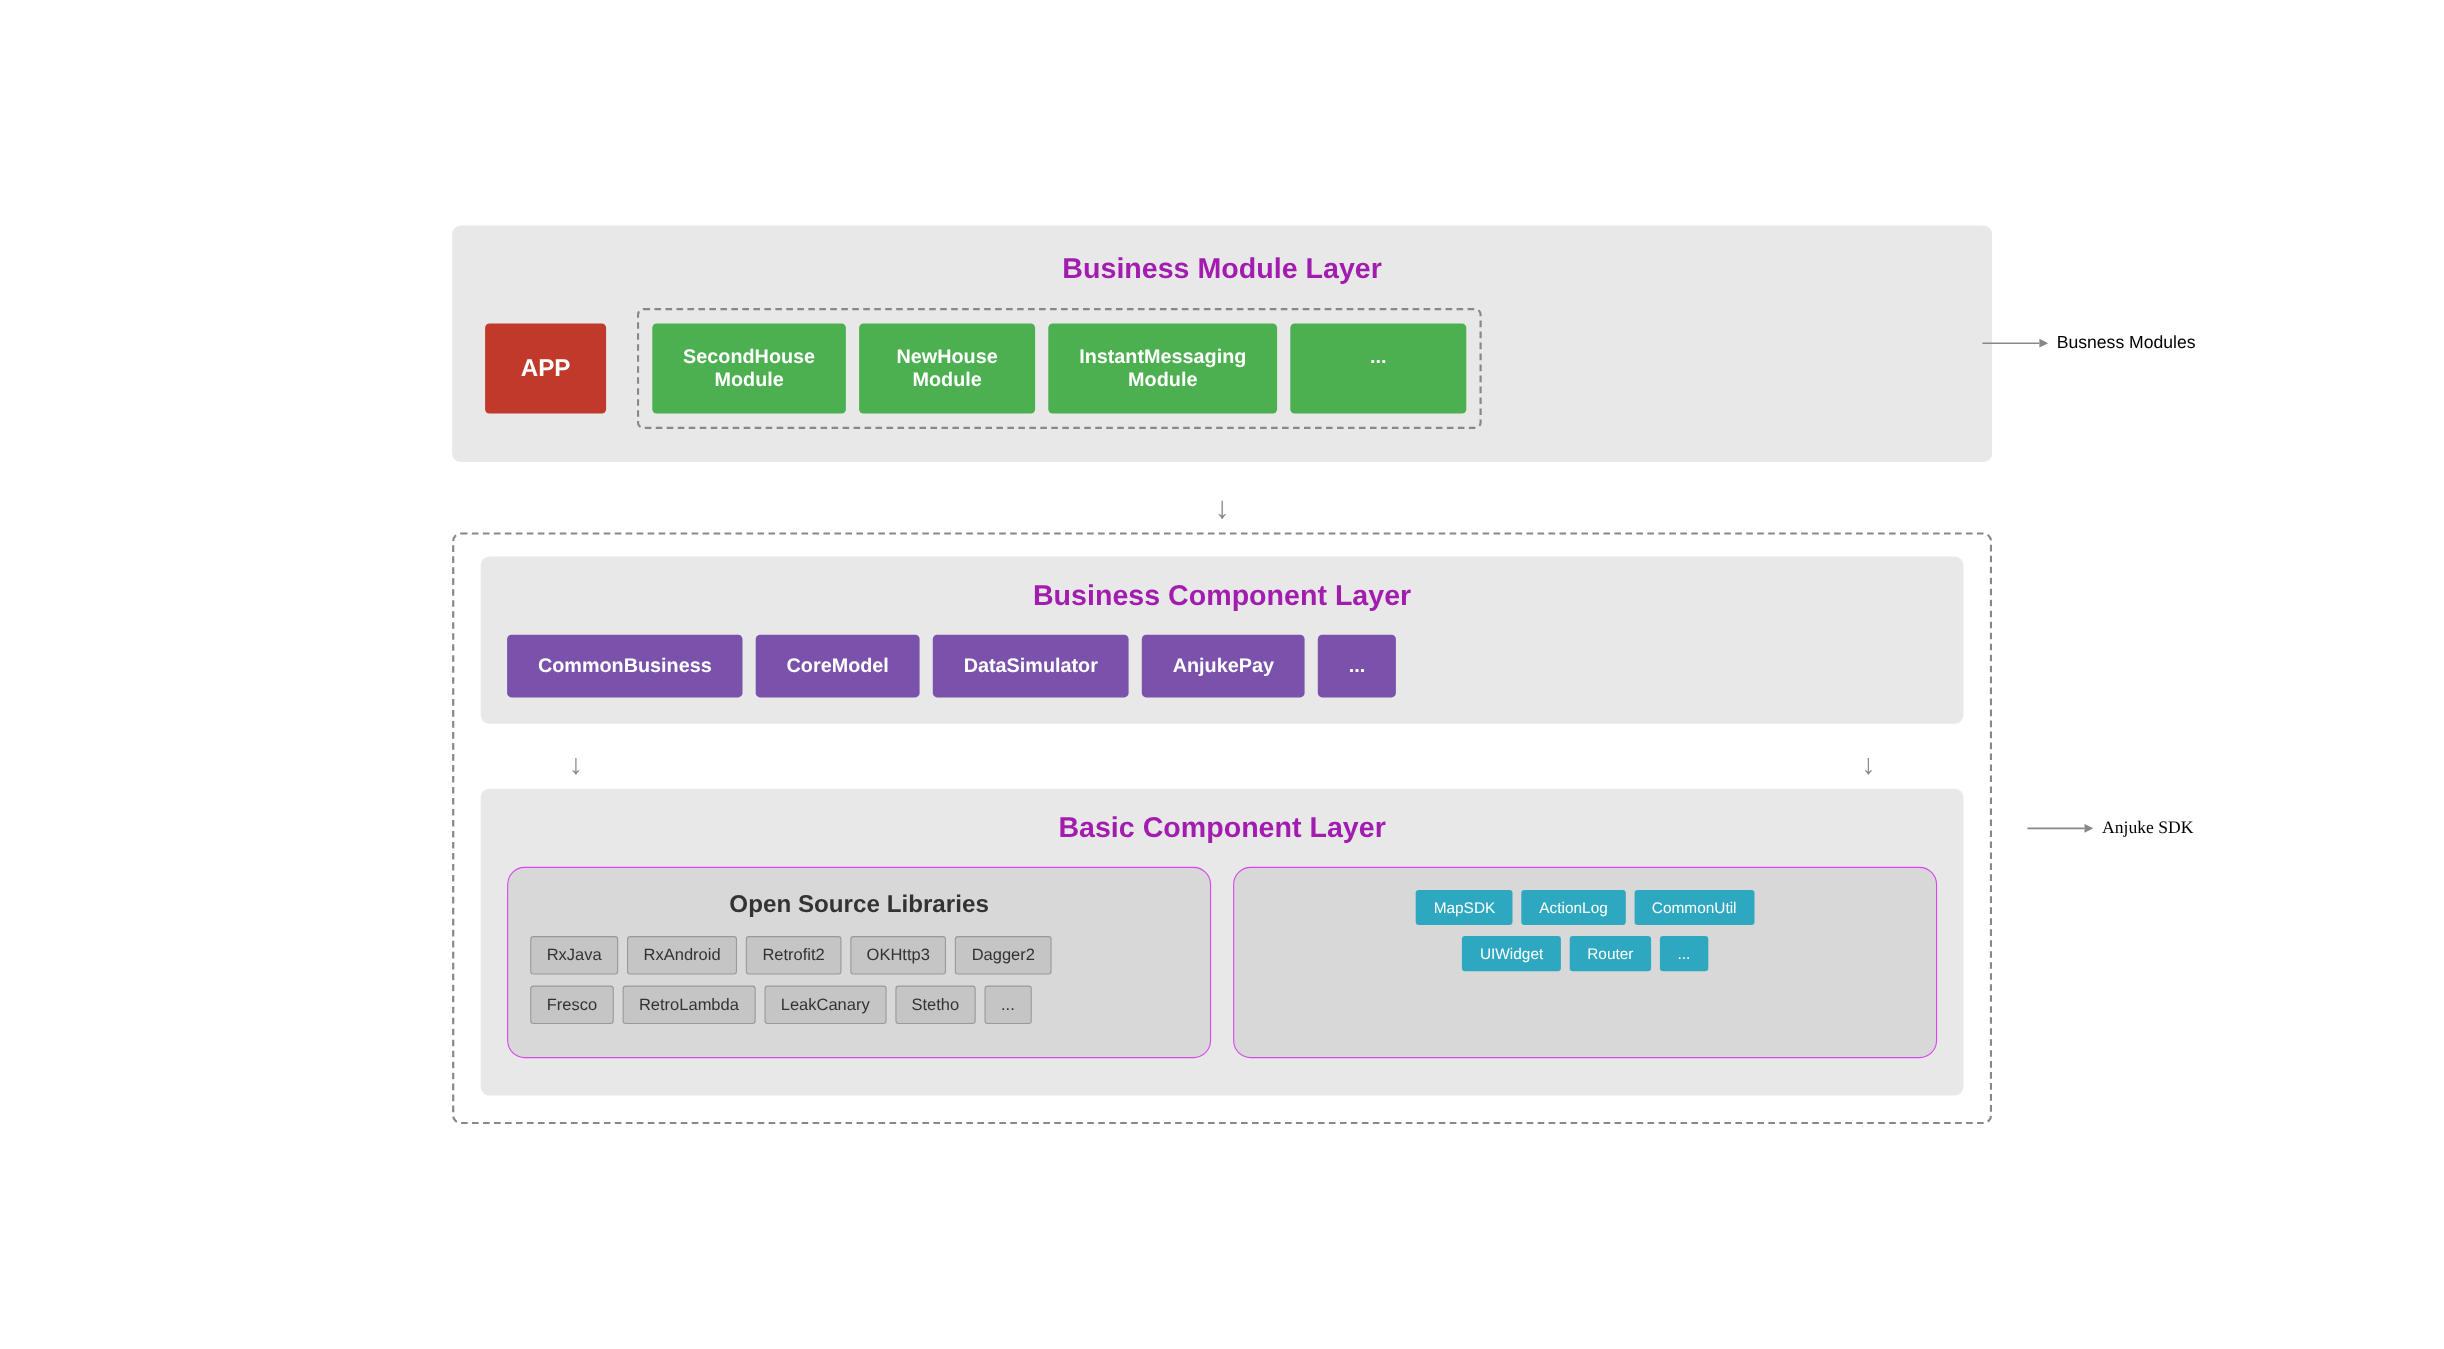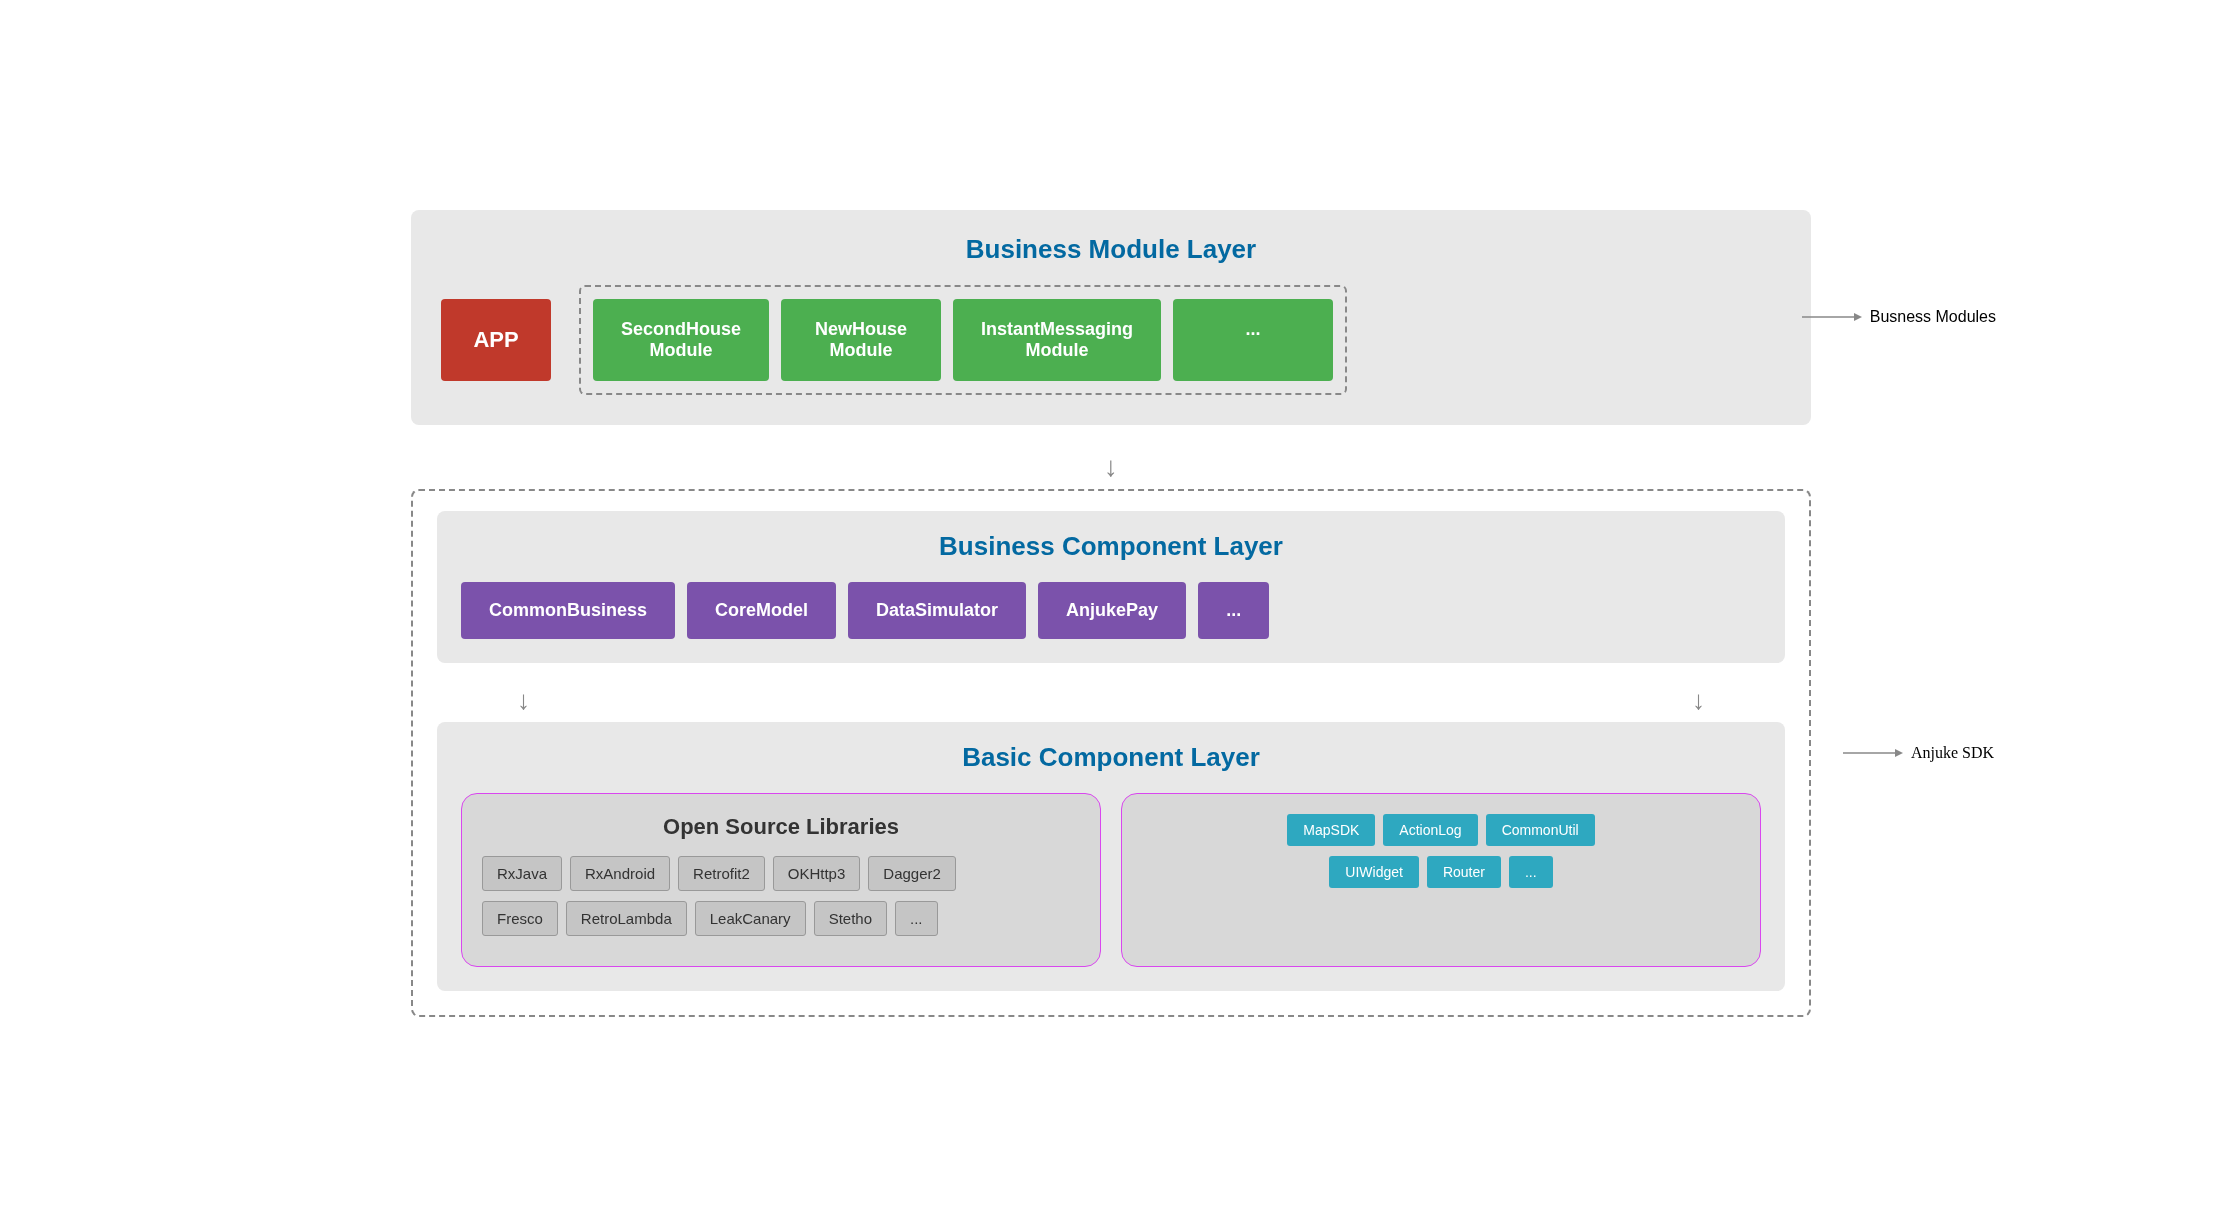--- a/index.html
+++ b/index.html
@@ -23,21 +23,21 @@
     .business-module-layer {
       background: #e8e8e8;
       border-radius: 8px;
       padding: 24px 30px 30px 30px;
       margin-bottom: 20px;
       position: relative;
     }
     .layer-title {
       font-size: 26px;
       font-weight: bold;
-      color: #0369a1;
+      color: #a21caf;
       text-align: center;
       margin-bottom: 20px;
     }
     .module-row {
       display: flex;
       align-items: center;
       gap: 28px;
     }
     .app-box {
       background: #c0392b;
@@ -104,21 +104,21 @@
       font-weight: 600;
       padding: 18px 28px;
       border-radius: 4px;
       text-align: center;
     }
 
     
     .basic-component-layer {
       background: #e8e8e8;
       border-radius: 8px;
-      padding: 20px 24px 24px 24px;
+      padding: 20px 24px 34px 24px;
     }
     .libraries-row {
       display: flex;
       gap: 20px;
     }
     .library-box {
       flex: 1;
       border: 1px solid #d946ef;
       border-radius: 16px;
       background: #d8d8d8;

